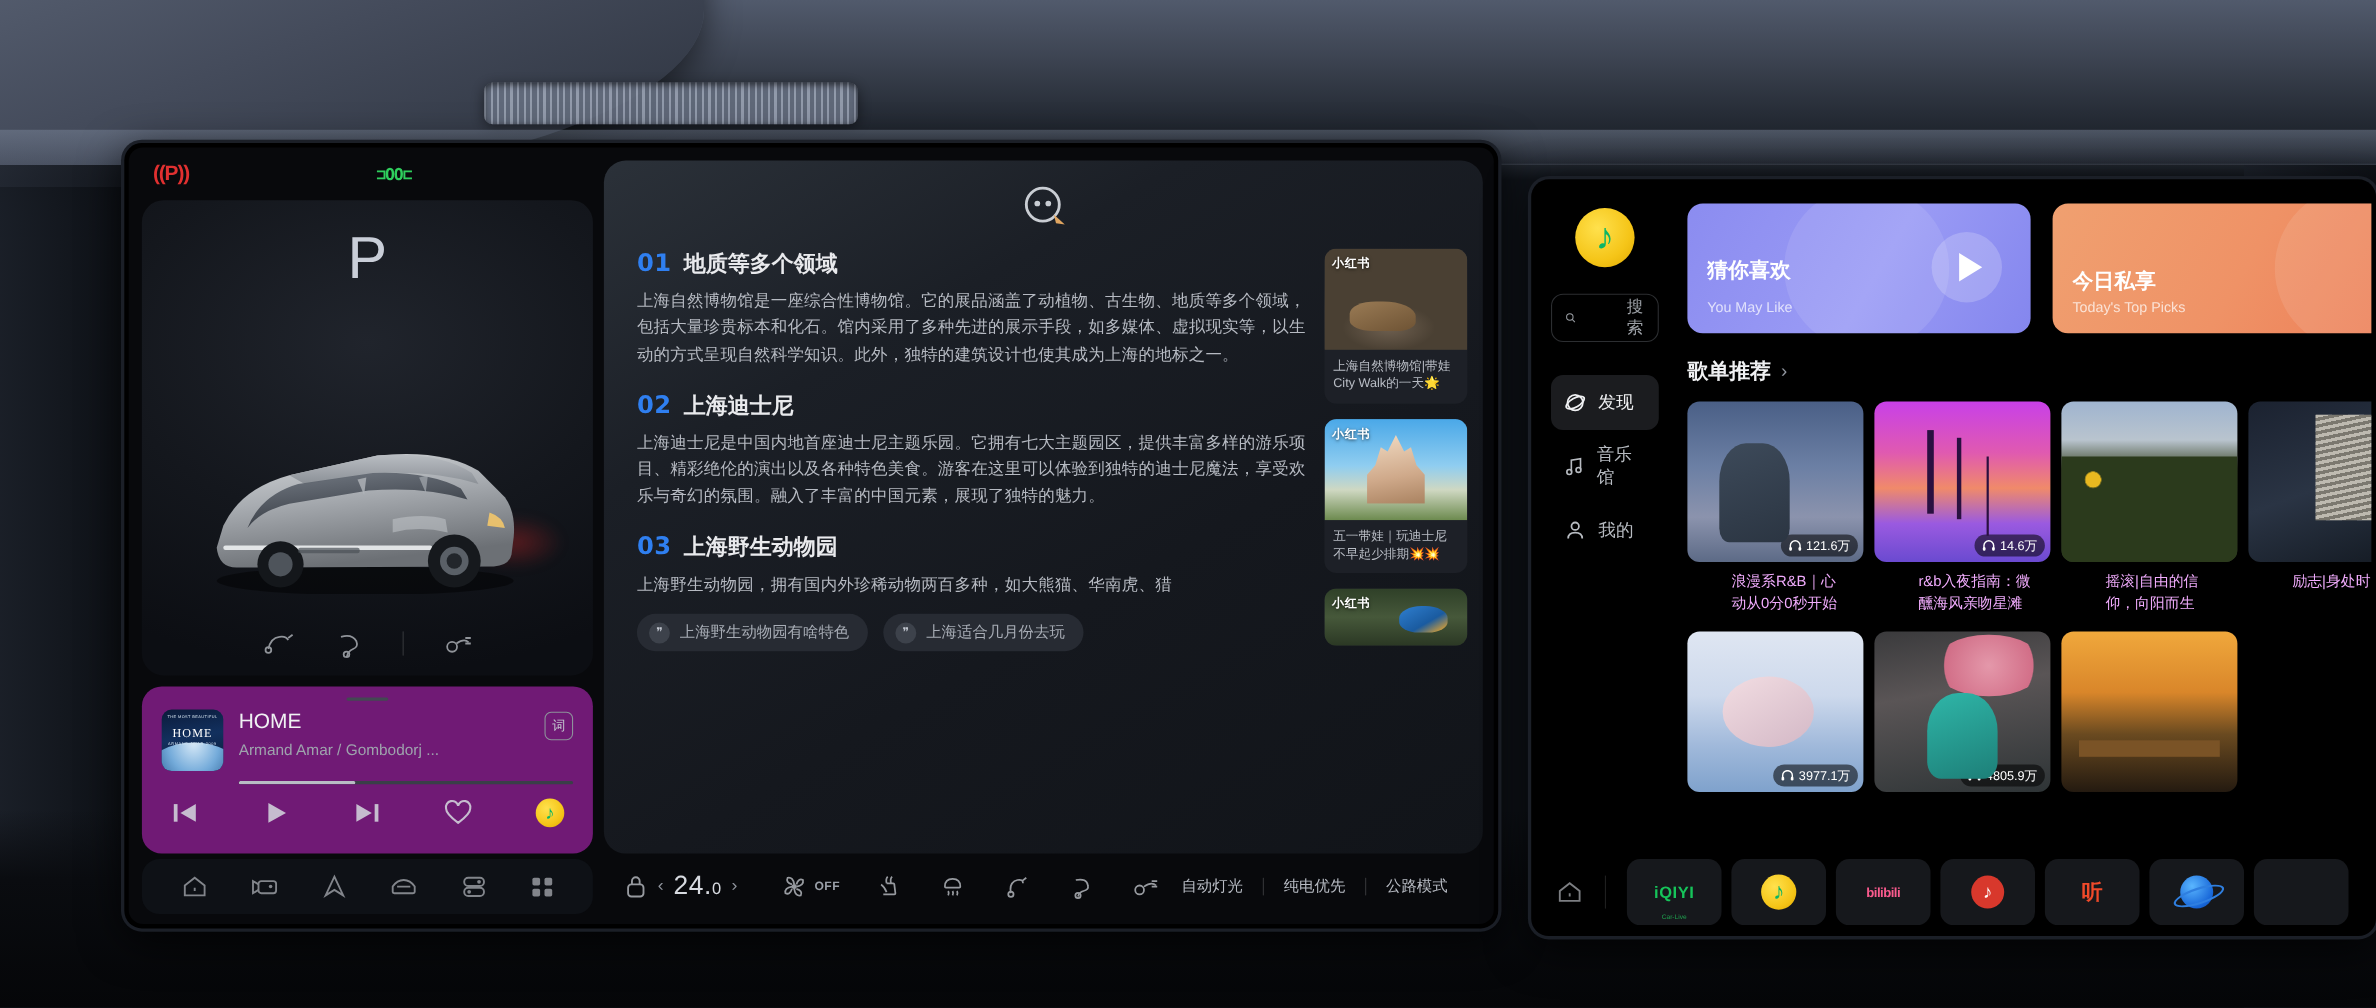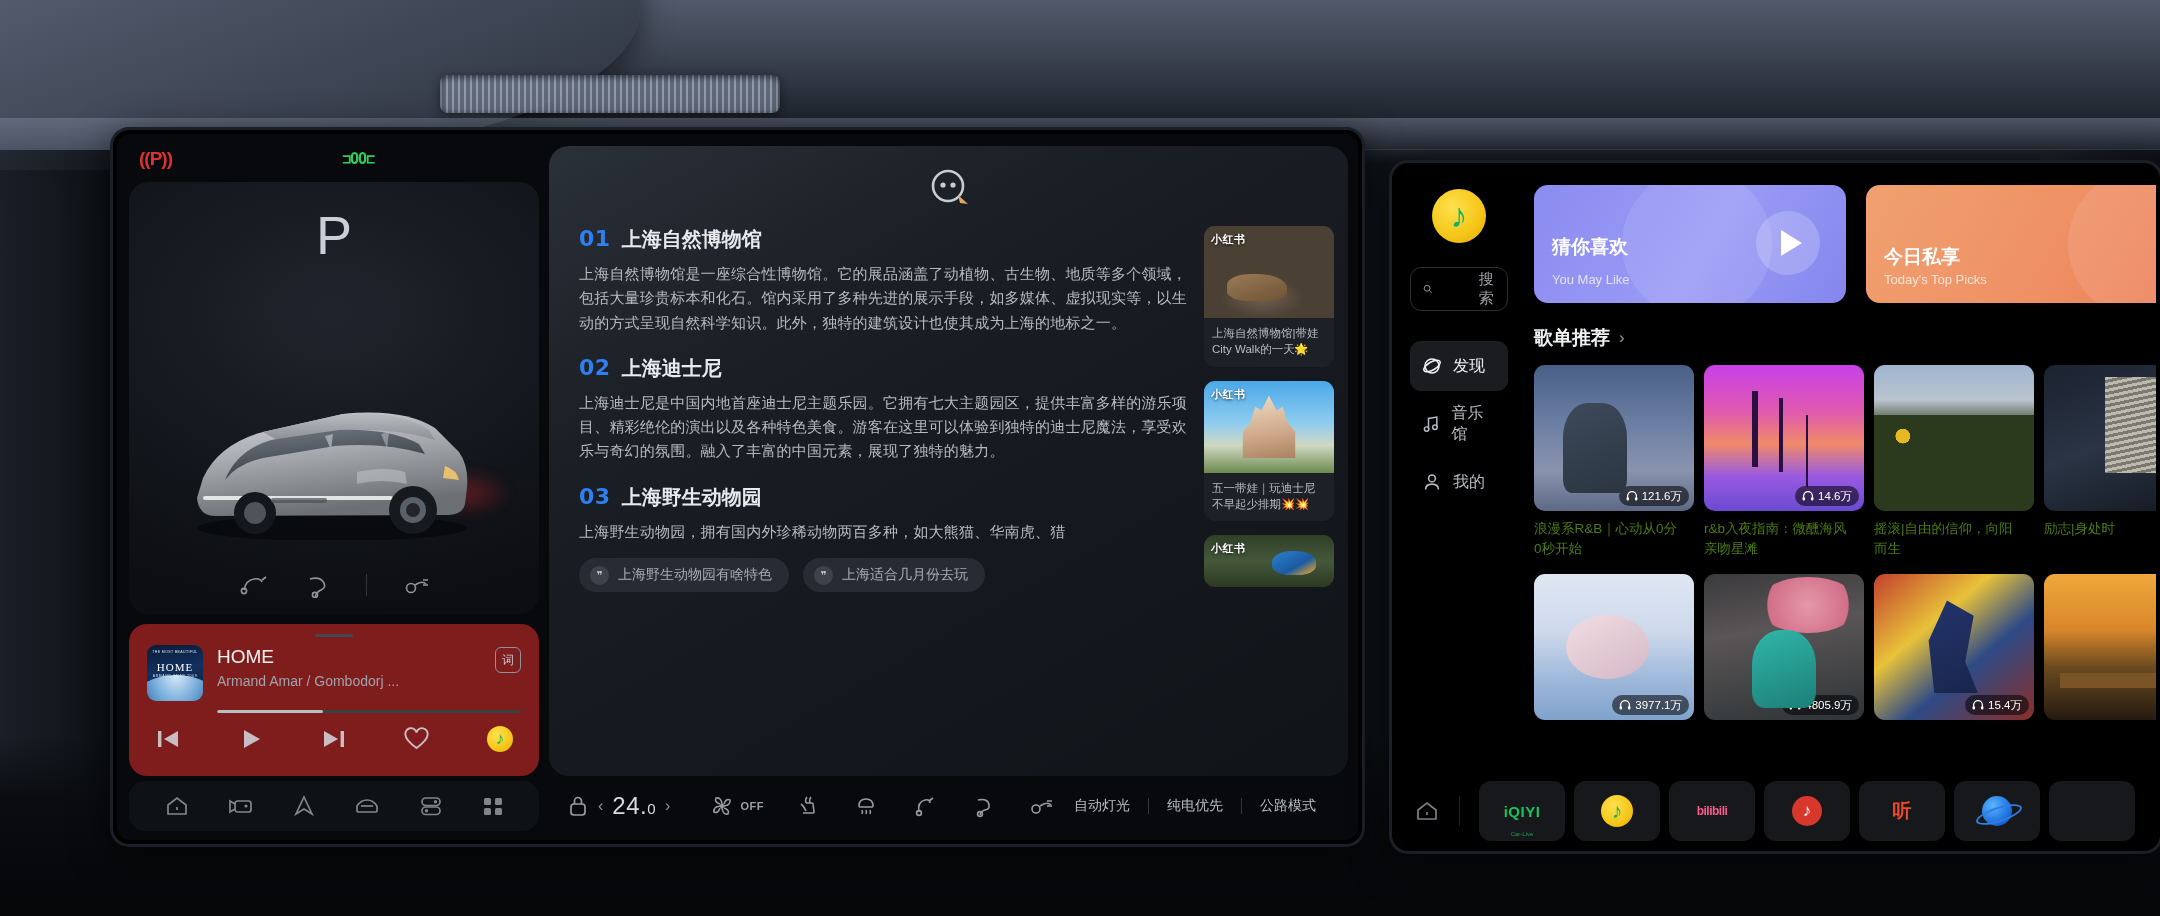--- a/index.html
+++ b/index.html
@@ -58,21 +58,21 @@
   #gearP{position:absolute;top:26px;left:0;right:0;text-align:center;font-size:54px;
     font-weight:300;color:#c9ced8;line-height:1;}
   #carImg{position:absolute;left:38px;bottom:74px;width:320px;height:170px;}
   #tailGlow{position:absolute;right:26px;bottom:96px;width:90px;height:50px;border-radius:50%;
     background:radial-gradient(ellipse,rgba(220,40,40,.35),rgba(220,40,40,0) 70%);filter:blur(5px);}
   #vehIcons{position:absolute;left:0;right:0;bottom:16px;display:flex;justify-content:center;
     align-items:center;gap:34px;}
   #vehIcons .vi{opacity:.68;}
   .viDiv{width:1px;height:22px;background:rgba(255,255,255,.16);}
 
-  #mediaCard{height:152px;border-radius:18px;background:#7f1d1d;padding:8px 18px 10px;position:relative;}
+  #mediaCard{height:152px;border-radius:18px;background:#701a75;padding:8px 18px 10px;position:relative;}
   #mediaGrip{width:38px;height:3px;border-radius:2px;background:#434852;margin:2px auto 8px;}
   #mediaTop{display:flex;align-items:flex-start;gap:14px;}
   #albumArt{width:56px;height:56px;border-radius:9px;flex:none;overflow:hidden;position:relative;
     background:linear-gradient(170deg,#0b1b3a 0%,#12305e 45%,#0a1a33 100%);}
   #albumArt .aEarth{position:absolute;left:-14px;bottom:-26px;width:86px;height:52px;border-radius:50%;
     background:radial-gradient(ellipse at 50% 0%,#cfe4f5 0%,#6fa8d8 35%,#1b4f87 75%,#0d2murm 100%);
     background:radial-gradient(ellipse at 50% 0%,#d8eaf8 0%,#74abda 38%,#1d5289 78%,#0c2a4d 100%);}
   #albumArt .aTitle{position:absolute;left:0;right:0;top:16px;text-align:center;font-size:11px;
     letter-spacing:1px;color:#fff;font-family:"Liberation Serif",serif;}
   #albumArt .aSub{position:absolute;left:0;right:0;top:5px;text-align:center;font-size:3.5px;
@@ -176,22 +176,22 @@
   .bT2{font-size:13px;color:rgba(255,255,255,.72);margin-top:3px;}
   #secTitleRow{display:flex;align-items:center;gap:9px;margin-bottom:14px;}
   #secTitleRow .st{font-size:19px;font-weight:700;color:#f0f1f3;}
   #secTitleRow .chev{font-size:17px;color:#9297a0;}
   #grid{display:flex;flex-direction:column;gap:16px;}
   .gRow{display:flex;gap:24px;}
   .gItem{width:146px;flex:none;}
   .gArt{width:160px;height:146px;border-radius:11px;position:relative;overflow:hidden;}
   .playCount{position:absolute;right:5px;bottom:5px;height:20px;padding:0 7px;border-radius:10px;
     background:rgba(0,0,0,.55);display:flex;align-items:center;gap:4px;font-size:11.5px;color:#fff;}
-  .gName{font-size:13.5px;line-height:1.45;color:#4d7c0f;margin-top:8px;
-    display:-webkit-box;-webkit-line-clamp:2;-webkit-box-orient:vertical;overflow:hidden;}
+  .gName{font-size:13.5px;line-height:1.45;color:#f0abfc;margin-top:8px;
+    display:-webkit-box;-webkit-line-clamp:2;-webkit-box-orient:vertical;overflow:hidden;margin-left:40px;}
   
   .aRnb{background:linear-gradient(180deg,#4a5f86 0%,#6b7fa4 40%,#8b93ad 72%,#5c6a86 100%);}
   .aRnb::after{content:"";position:absolute;left:18%;top:26%;width:40%;height:62%;border-radius:38% 38% 14% 14%;
     background:linear-gradient(160deg,#3d4a5a,#2b3542);}
   .aPalm{background:linear-gradient(180deg,#c840e8 0%,#e05ab0 32%,#f08a6a 54%,#9a5ae0 76%,#6a4ad0 100%);}
   .aPalm::after{content:"";position:absolute;left:30%;top:18%;width:6px;height:52%;background:#2a1040;
     box-shadow:26px 6px 0 -1px #2a1040, 52px 22px 0 -2px #2a1040;}
   .aSun{background:linear-gradient(180deg,#9fb4cf 0%,#b9c4ce 24%,#3e4a2c 42%,#2e3a22 100%);}
   .aSun::after{content:"";position:absolute;left:0;right:0;top:34%;bottom:0;
     background:radial-gradient(circle 13px at 18% 22%,#e8b820 55%,#2b3a1c 58%),
@@ -362,21 +362,21 @@
               <circle cx="26" cy="19" r="2.6" fill="#c9cdd3"></circle>
           <path d="M31 29 L41 38 L33 37 Z" fill="#e0a560"></path>
         </svg>
       </div>
 
       <div id="chatBody">
         <div id="chatText">
           <div class="sec">
             <div class="secHead">
               <span class="secNum">01</span>
-              <span class="secTitle">上海自然博物馆</span>
+              <span class="secTitle">地质等多个领域</span>
             </div>
             <div class="secBody">上海自然博物馆是一座综合性博物馆。它的展品涵盖了动植物、古生物、地质等多个领域，包括大量珍贵标本和化石。馆内采用了多种先进的展示手段，如多媒体、虚拟现实等，以生动的方式呈现自然科学知识。此外，独特的建筑设计也使其成为上海的地标之一。</div>
           </div>
           <div class="sec">
             <div class="secHead">
               <span class="secNum">02</span>
               <span class="secTitle">上海迪士尼</span>
             </div>
             <div class="secBody">上海迪士尼是中国内地首座迪士尼主题乐园。它拥有七大主题园区，提供丰富多样的游乐项目、精彩绝伦的演出以及各种特色美食。游客在这里可以体验到独特的迪士尼魔法，享受欢乐与奇幻的氛围。融入了丰富的中国元素，展现了独特的魅力。</div>
           </div>
@@ -643,32 +643,20 @@
                 <svg width="12" height="10" viewBox="0 0 12 10" fill="none" stroke="#fff" stroke-width="1.3">
                       <path d="M1.6 7 V5 a4.4 4.4 0 0 1 8.8 0 V7"></path>
                       <rect x="0.6" y="6.2" width="2.4" height="3.4" rx="1.1" fill="#fff" stroke="none"></rect>
                       <rect x="9" y="6.2" width="2.4" height="3.4" rx="1.1" fill="#fff" stroke="none"></rect>
                     </svg>
                 <span>4805.9万</span>
               </div>
             </div>
           </div>
           <div class="gItem">
-            <div class="gArt aJazz">
-              <div class="playCount">
-                <svg width="12" height="10" viewBox="0 0 12 10" fill="none" stroke="#fff" stroke-width="1.3">
-                      <path d="M1.6 7 V5 a4.4 4.4 0 0 1 8.8 0 V7"></path>
-                      <rect x="0.6" y="6.2" width="2.4" height="3.4" rx="1.1" fill="#fff" stroke="none"></rect>
-                      <rect x="9" y="6.2" width="2.4" height="3.4" rx="1.1" fill="#fff" stroke="none"></rect>
-                    </svg>
-                <span>15.4万</span>
-              </div>
-            </div>
-          </div>
-          <div class="gItem">
             <div class="gArt aDesk"></div>
           </div>
         </div>
       </div>
     </div>
   </div>
 
   <div id="musicDock">
     <svg class="homeIc" width="26" height="24" viewBox="0 0 26 24" fill="none" stroke="#cfd3d9" stroke-width="1.7">
       <path d="M4 11 L13 4 L22 11 V20 H4 Z"></path>

